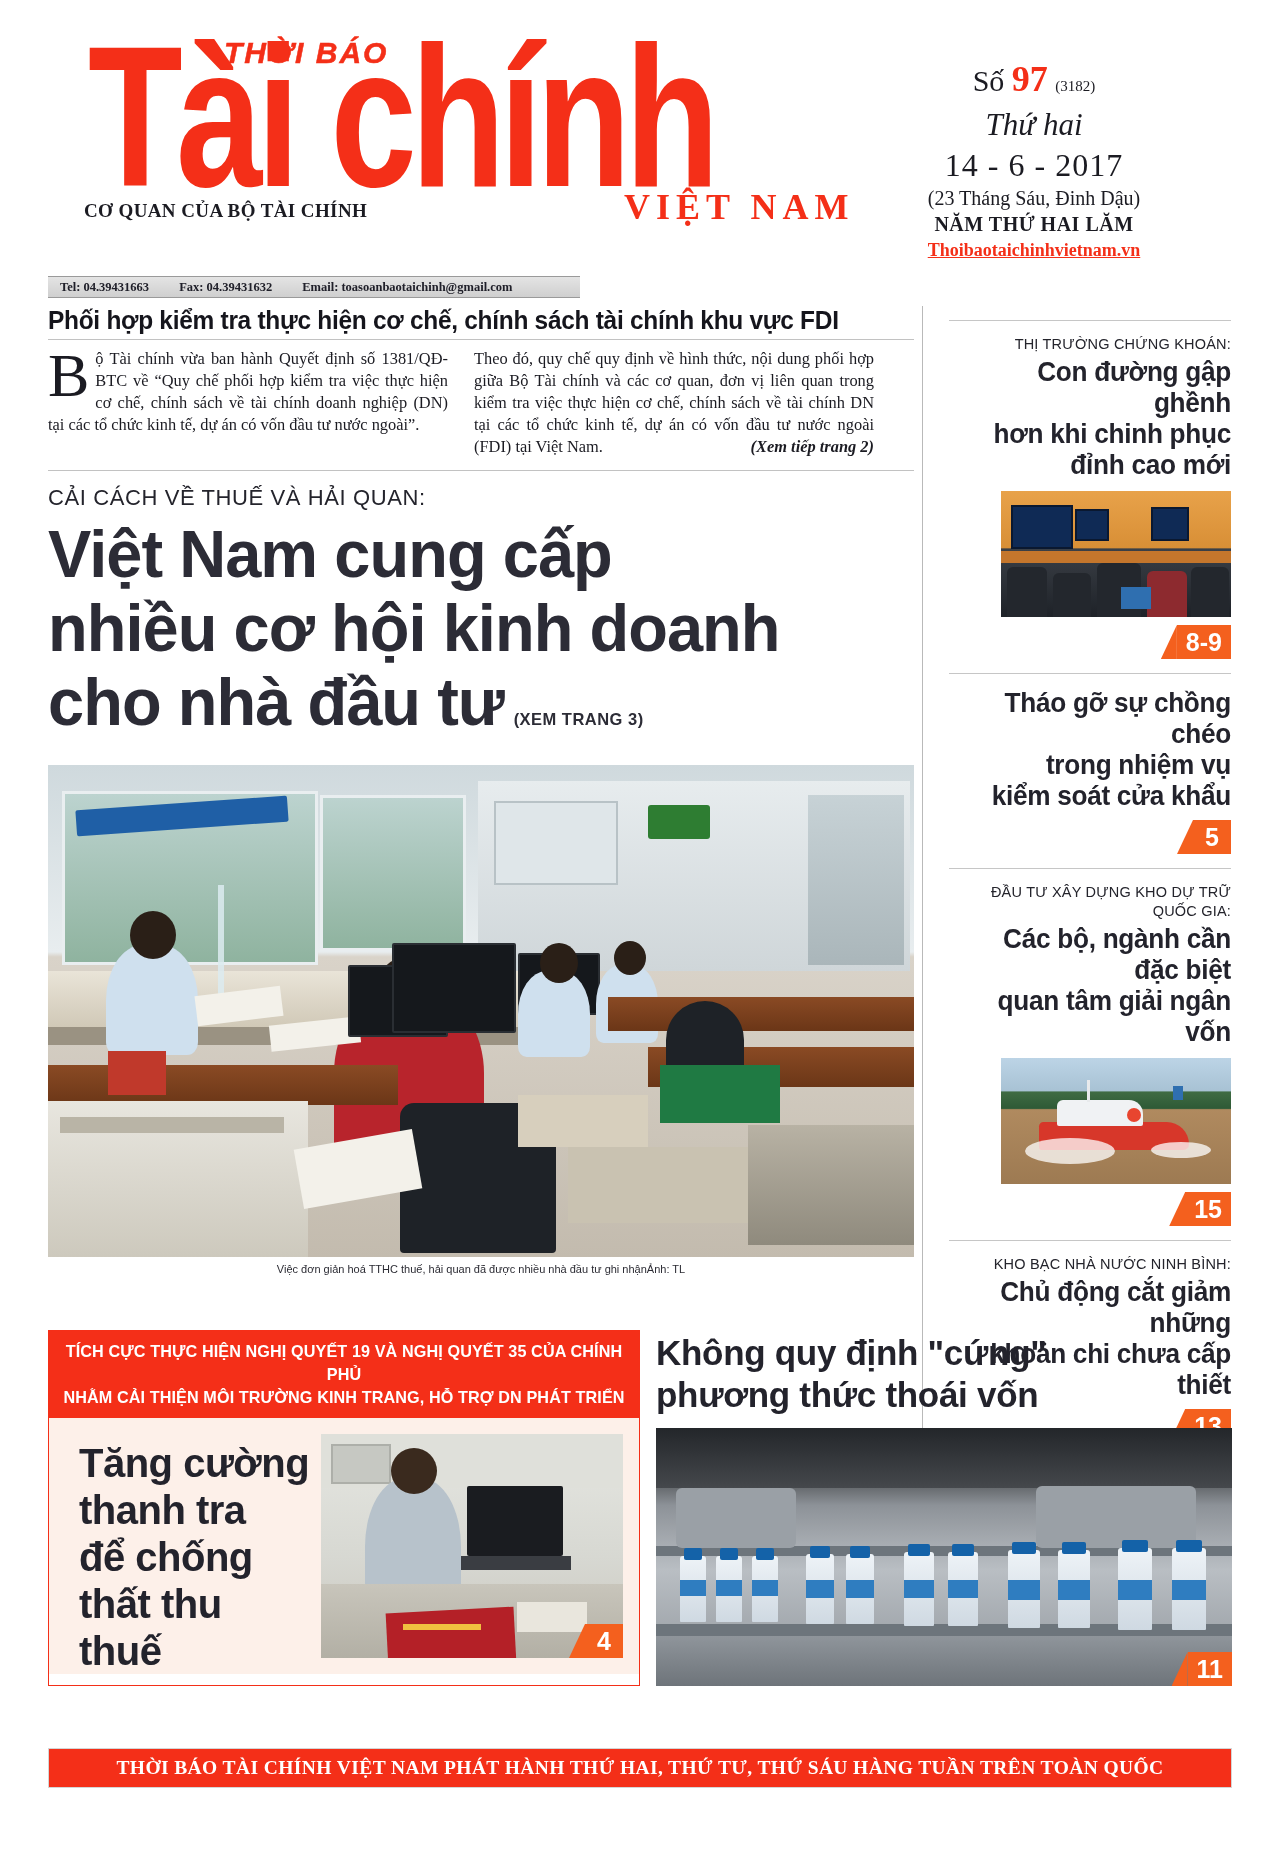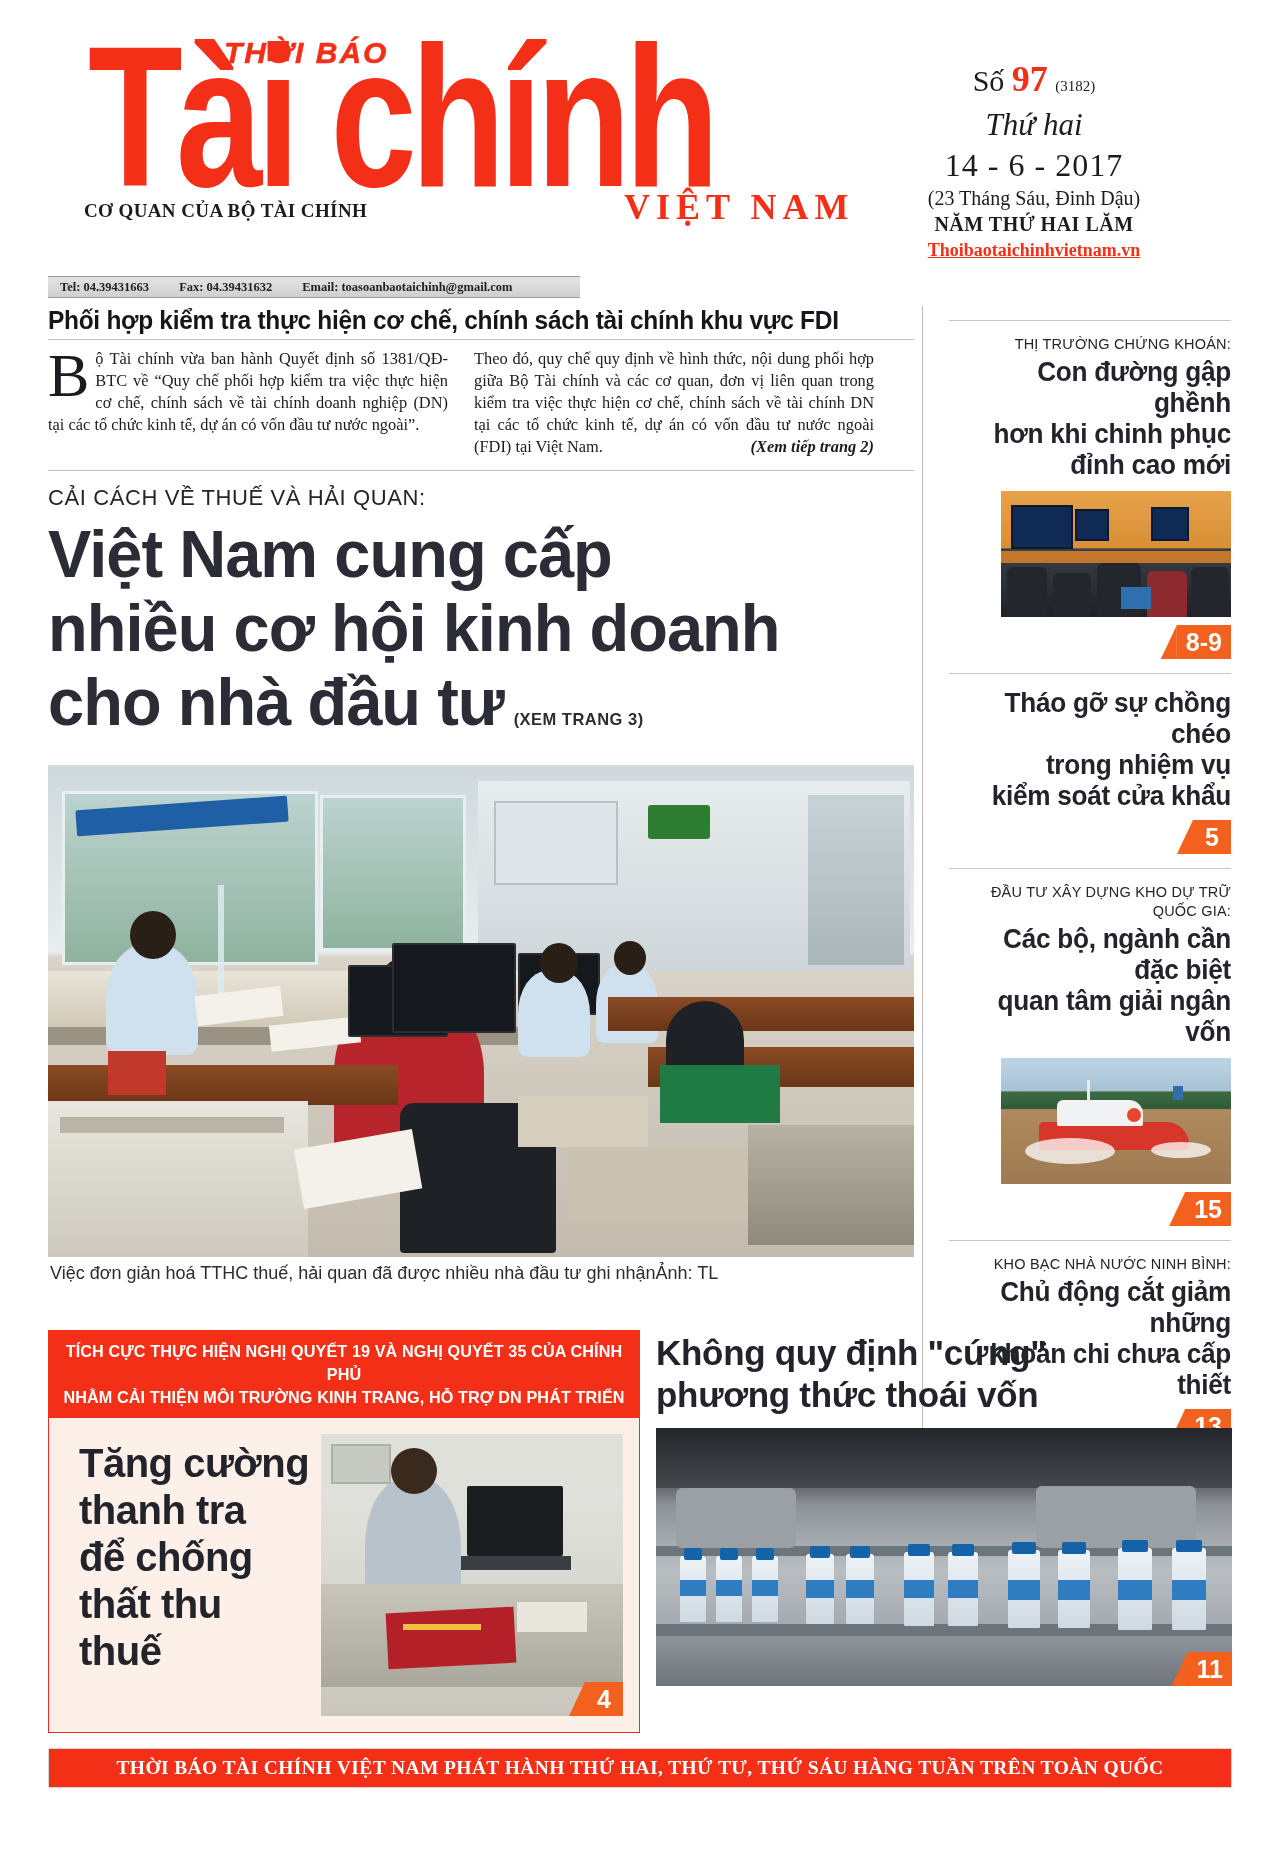--- a/index.html
+++ b/index.html
@@ -103,21 +103,21 @@
     font-size:67px;line-height:74px;letter-spacing:-1px;
     transform:scaleX(.97);transform-origin:left;margin:0 0 6px 0;
   }
   .head-main .xemtrang{
     font-size:17px;font-weight:bold;letter-spacing:.5px;vertical-align:baseline;
     margin-left:10px;color:#2c2c36;
   }
 
   
   .photo-main{position:relative;width:866px;height:492px;overflow:hidden;background:#9aa7ad;margin-top:8px;}
-  .caption-row{display:flex;justify-content:flex-start;font-family:"Liberation Sans",sans-serif;font-size:18px;color:#2b2b33;padding:6px 2px 0 2px;}
+  .caption-row{display:flex;justify-content:center;font-family:"Liberation Sans",sans-serif;font-size:11px;color:#2b2b33;padding:6px 2px 0 2px;}
 
   
   .side-item{margin-bottom:6px;}
   .side-kicker{
     font-family:"Liberation Sans", sans-serif;
     font-size:14.5px;letter-spacing:.2px;color:#24242c;text-align:right;line-height:19px;
   }
   .side-head{
     font-family:"Liberation Sans", sans-serif;
     font-weight:bold;color:#23232c;text-align:right;
@@ -140,21 +140,21 @@
   .side-sep{height:1px;background:#c6c6c6;margin:14px 0 14px 0;}
 
   
   .bottom{position:absolute;left:48px;top:1330px;width:1184px;display:flex;gap:16px;}
   .promo-box{width:592px;border:1px solid #f42f18;box-sizing:border-box;}
   .promo-hd{
     background:#f42f18;color:#fff;text-align:center;
     font-family:"Liberation Sans",sans-serif;font-weight:bold;
     font-size:16.2px;line-height:23px;padding:9px 10px;letter-spacing:.1px;
   }
-  .promo-body{background:#fdf0e9;display:flex;height:314px;}
+  .promo-body{background:#fdf0e9;display:flex;height:256px;}
   .promo-text{
     width:272px;padding:22px 10px 10px 30px;box-sizing:border-box;
     font-family:"Liberation Sans",sans-serif;font-weight:bold;
     font-size:40px;line-height:47px;color:#23232c;letter-spacing:-.5px;
   }
   .promo-photo{position:relative;flex:1;margin:16px 16px 16px 0;overflow:hidden;background:#8d949a;}
   .promo-tag{position:absolute;right:0;bottom:0;}
 
   .bottom-right{width:576px;}
   .br-head{

